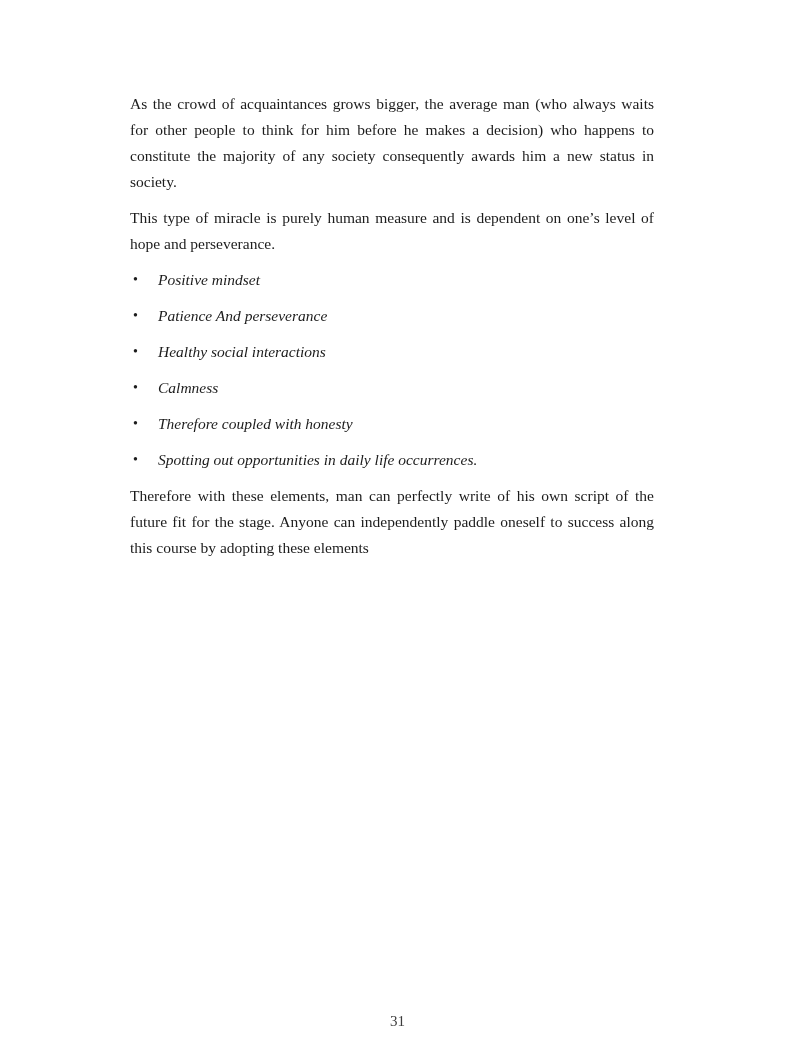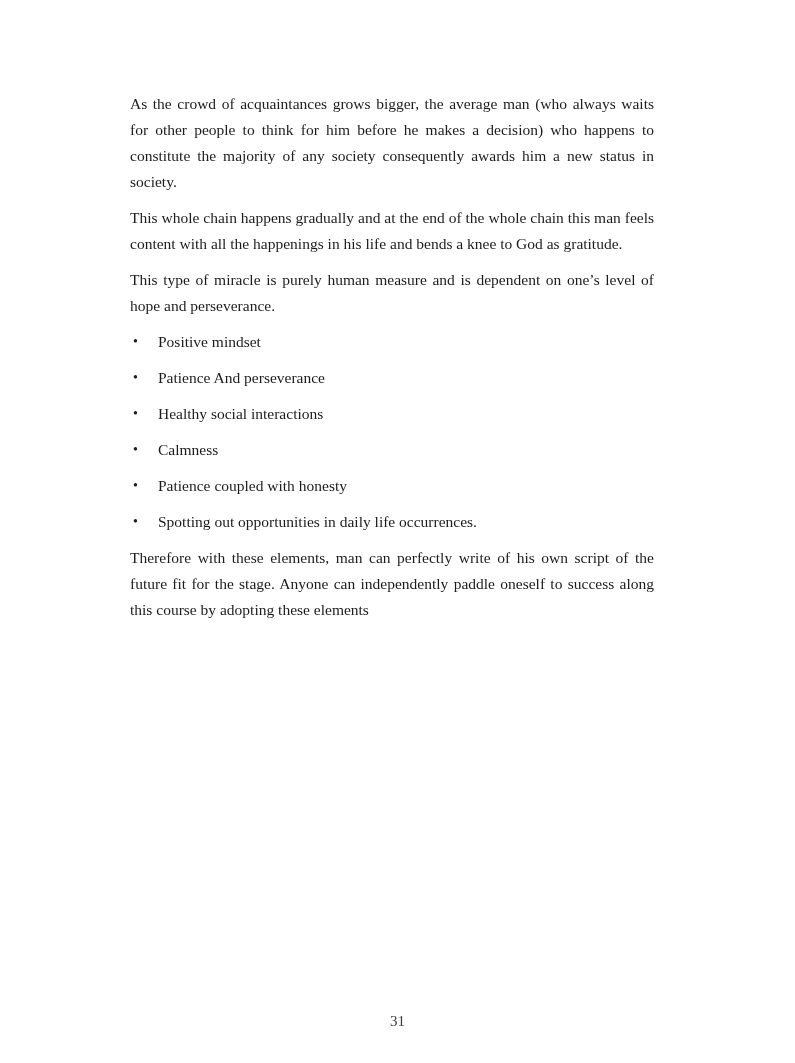--- a/index.html
+++ b/index.html
@@ -38,38 +38,38 @@
     margin: 0 0 10px 0;
     text-align: left;
   }
   ul.bullet-list .marker {
     flex: 0 0 25px;
     padding-left: 3px;
     font-size: 14px;
   }
   ul.bullet-list .item-text {
     flex: 1;
+    font-style: italic;
   }
   .page-number {
     position: absolute;
     left: 0;
     top: 1013px;
     width: 100%;
     text-align: center;
     font-size: 15px;
     color: #3c3c3c;
   }
 </style>
 </head>
 <body>
 
 <div class="page">
   <div class="body-text">
     <p>As the crowd of acquaintances grows bigger, the average man (who always waits for other people to think for him before he makes a decision) who happens to constitute the majority of any society consequently awards him a new status in society.</p>
-    <p>This whole chain happens gradually and at the end of the whole chain this man feels content with all the happenings in his life and bends a knee to God as gratitude.</p>
     <p>This type of miracle is purely human measure and is dependent on one’s level of hope and perseverance.</p>
 
     <ul class="bullet-list">
       <li>
         <span class="marker">•</span>
         <span class="item-text">Positive mindset</span>
       </li>
       <li>
         <span class="marker">•</span>
         <span class="item-text">Patience And perseverance</span>
@@ -77,21 +77,21 @@
       <li>
         <span class="marker">•</span>
         <span class="item-text">Healthy social interactions</span>
       </li>
       <li>
         <span class="marker">•</span>
         <span class="item-text">Calmness</span>
       </li>
       <li>
         <span class="marker">•</span>
-        <span class="item-text">Patience coupled with honesty</span>
+        <span class="item-text">Therefore coupled with honesty</span>
       </li>
       <li>
         <span class="marker">•</span>
         <span class="item-text">Spotting out opportunities in daily life occurrences.</span>
       </li>
     </ul>
 
     <p>Therefore with these elements, man can perfectly write of his own script of the future fit for the stage. Anyone can independently paddle oneself to success along this course by adopting these elements</p>
   </div>
 

